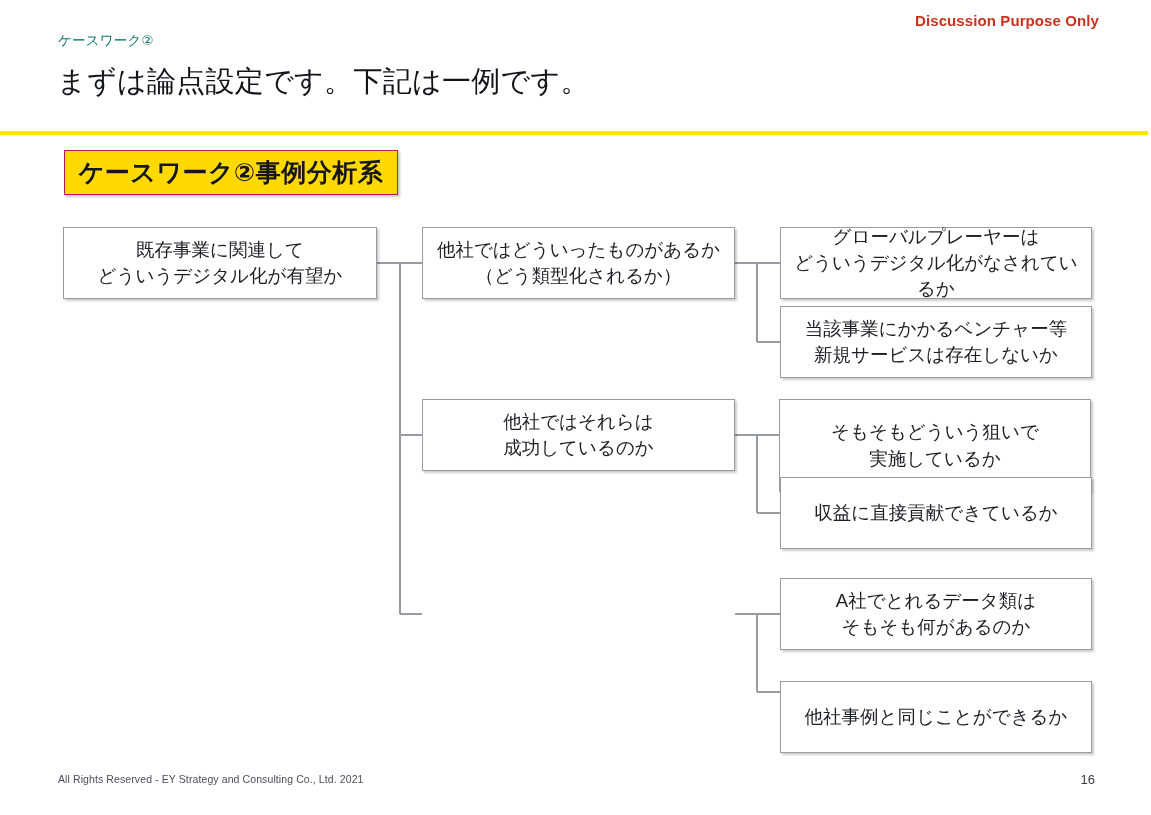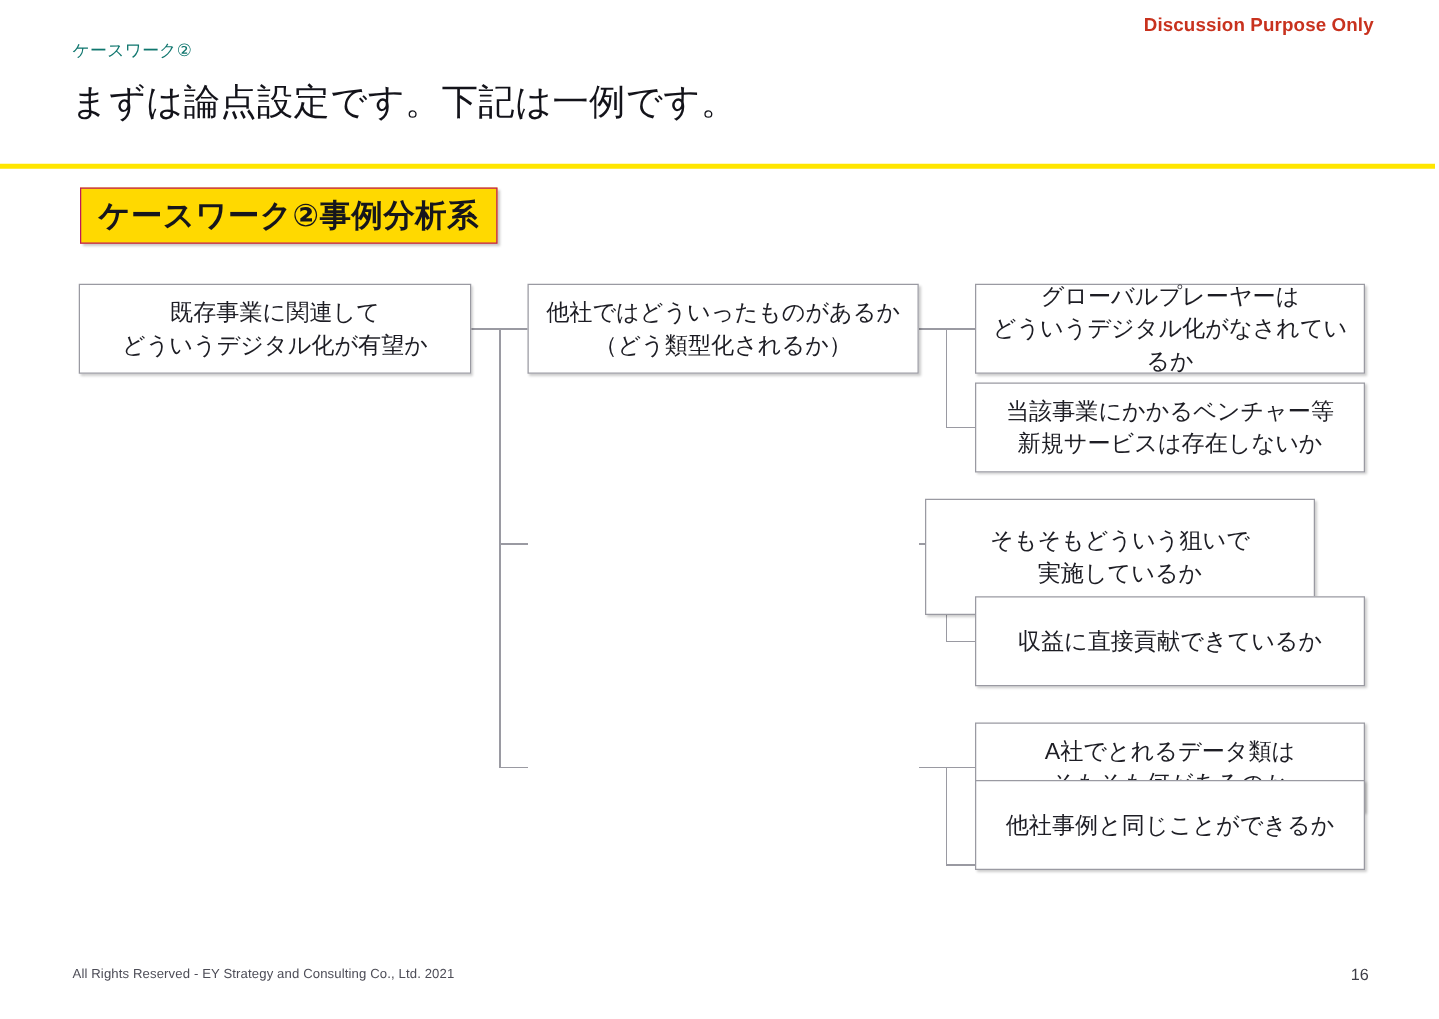--- a/index.html
+++ b/index.html
@@ -171,41 +171,45 @@
 
     <div class="node" style="left:63px; top:227px; width:314px; height:72px;">
       <span class="txt">既存事業に関連して
 どういうデジタル化が有望か</span>
     </div>
 
     <div class="node" style="left:422px; top:227px; width:313px; height:72px;">
       <span class="txt">他社ではどういったものがあるか
 （どう類型化されるか）</span>
     </div>
+    <div class="node" style="left:422px; top:399px; width:313px; height:72px;">
+      <span class="txt">他社ではそれらは
+成功しているのか</span>
+    </div>
 
     <div class="node" style="left:780px; top:227px; width:312px; height:72px;">
       <span class="txt">グローバルプレーヤーは
 どういうデジタル化がなされているか</span>
     </div>
     <div class="node" style="left:780px; top:306px; width:312px; height:72px;">
       <span class="txt">当該事業にかかるベンチャー等
 新規サービスは存在しないか</span>
     </div>
-    <div class="node" style="left:740px; top:399px; width:312px; height:93px;">
+    <div class="node" style="left:779px; top:399px; width:312px; height:93px;">
       <span class="txt">そもそもどういう狙いで
 実施しているか</span>
     </div>
     <div class="node" style="left:780px; top:477px; width:312px; height:72px;">
       <span class="txt">収益に直接貢献できているか</span>
     </div>
     <div class="node" style="left:780px; top:578px; width:312px; height:72px;">
       <span class="txt">A社でとれるデータ類は
 そもそも何があるのか</span>
     </div>
-    <div class="node" style="left:780px; top:624px; width:312px; height:72px;">
+    <div class="node" style="left:780px; top:681px; width:312px; height:72px;">
       <span class="txt">他社事例と同じことができるか</span>
     </div>
 
   </div>
 
   <div class="footer-left">All Rights Reserved - EY Strategy and Consulting Co., Ltd.  2021</div>
   <div class="footer-page">16</div>
 
 </div>
 

